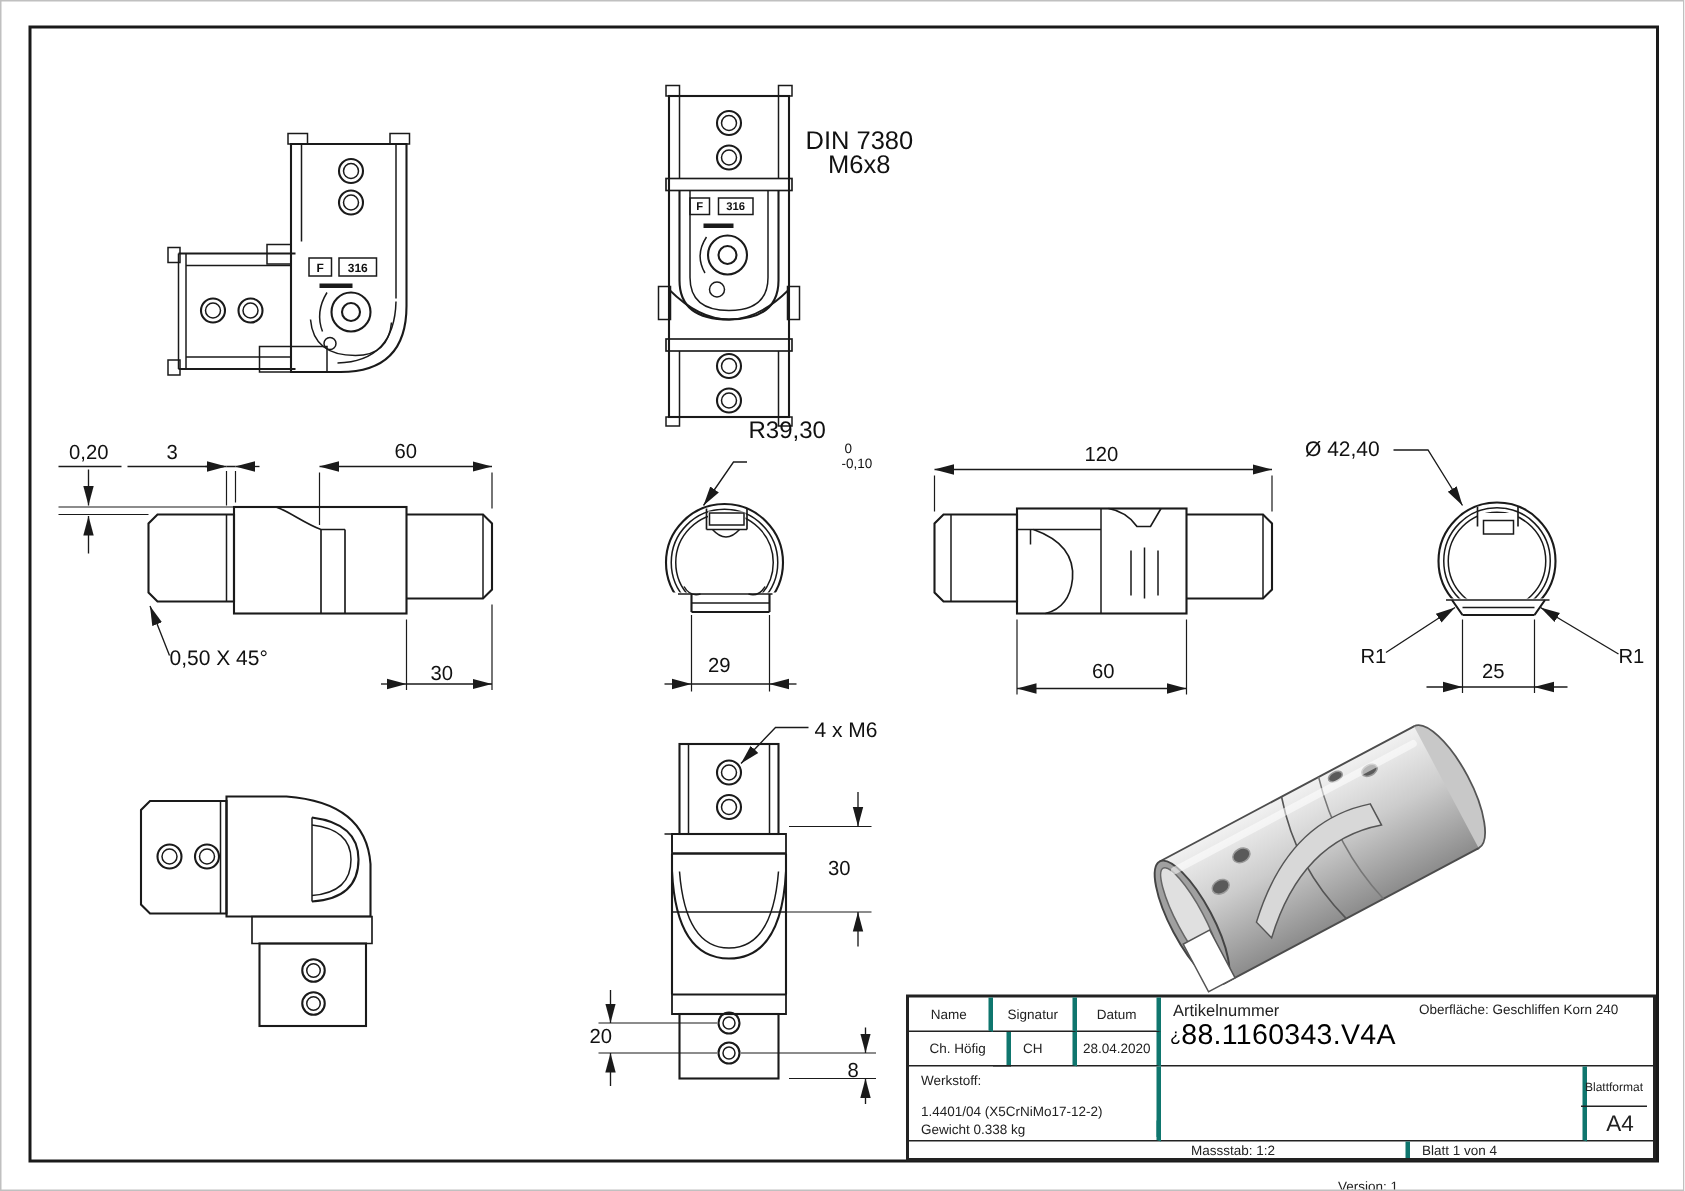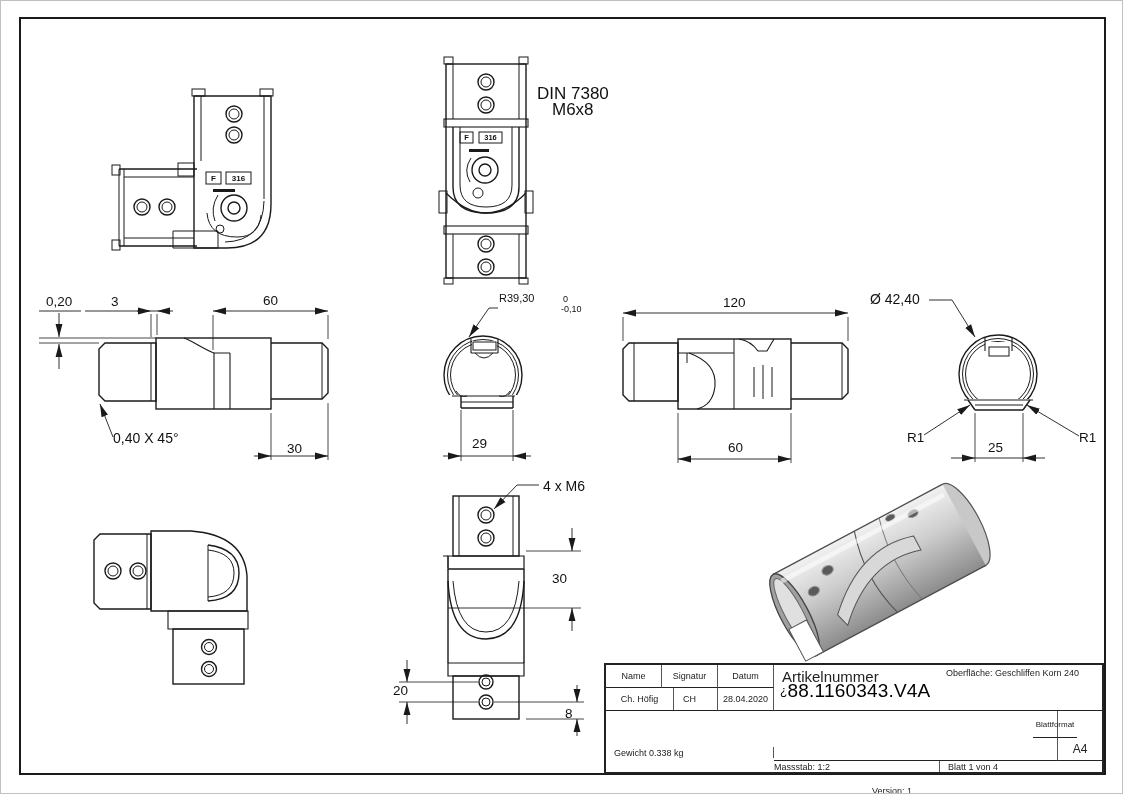--- a/index.html
+++ b/index.html
@@ -14,32 +14,32 @@
   .mark{position:absolute;display:flex;align-items:center;justify-content:center;
         font-weight:bold;color:#111;}
   .mark.big{font-size:8px;}
   .mark.small{font-size:7.5px;}
   
   .tb{position:absolute;left:603px;top:662px;width:500px;height:111px;
       border:2px solid #222;box-sizing:border-box;color:#222;}
   .tb .cell{position:absolute;box-sizing:border-box;font-size:9px;
             display:flex;align-items:center;}
   .tb .c-center{justify-content:center;}
-  .tb .bR{border-right:1px solid #0f766e;}
+  .tb .bR{border-right:3px solid #0f766e;}
   .tb .bB{border-bottom:1px solid #222;}
-  .tb .art-label{position:absolute;left:8px;top:3px;font-size:15px;}
+  .tb .art-label{position:absolute;left:8px;top:3px;font-size:11px;}
   .tb .surface{position:absolute;left:172px;top:3px;font-size:9px;}
   .tb .artnum{position:absolute;left:6px;top:15px;font-size:19px;color:#000;
               letter-spacing:0.2px;}
   .tb .artprefix{font-size:12px;vertical-align:2px;}
   .tb .wl{position:absolute;left:8px;top:4px;font-size:9px;}
   .tb .wv{position:absolute;left:8px;top:25px;font-size:9px;}
   .tb .fmt-label{font-size:8px;}
-  .tb .fmt-val{font-size:12px;}
-  .tb .mass-scale{margin-left:0;}
+  .tb .fmt-val{font-size:15px;}
+  .tb .mass-scale{margin-left:20px;}
   .tb .mass-version{margin-left:42px;margin-top:48px;}
 </style>
 </head>
 <body>
 
 <div class="stage">
 
 <svg width="1123" height="794" viewBox="0 0 1123 794">
 <defs>
   <marker id="arr" viewBox="0 0 12 8" markerWidth="13" markerHeight="9" refX="12" refY="4" orient="auto-start-reverse" markerUnits="userSpaceOnUse">
@@ -289,23 +289,23 @@
 
   <path d="M493,701 H583 M525,718 H583" stroke-width="0.8"></path>
   <path d="M576,684 V701" marker-end="url(#arr)"></path>
   <path d="M576,735 V718" marker-end="url(#arr)"></path>
 </g>
 </svg>
 
 <div class="lbl dim" style="left:45px;top:294px">0,20</div>
 <div class="lbl dim" style="left:110px;top:294px">3</div>
 <div class="lbl dim" style="left:262px;top:293px">60</div>
-<div class="lbl note" style="left:112px;top:430px;font-size:14px">0,40 X 45°</div>
+<div class="lbl note" style="left:112px;top:430px;font-size:14px">0,50 X 45°</div>
 <div class="lbl dim" style="left:286px;top:441px">30</div>
-<div class="lbl" style="left:498px;top:292px;font-size:11px">R39,30</div>
+<div class="lbl" style="left:498px;top:279px;font-size:16px">R39,30</div>
 <div class="lbl tol" style="left:562px;top:294px">0</div>
 <div class="lbl tol" style="left:560px;top:304px">-0,10</div>
 <div class="lbl dim" style="left:471px;top:436px">29</div>
 <div class="lbl dim" style="left:722px;top:295px">120</div>
 <div class="lbl dim" style="left:727px;top:440px">60</div>
 <div class="lbl" style="left:869px;top:291px;font-size:14px">Ø 42,40</div>
 <div class="lbl dim" style="left:906px;top:430px">R1</div>
 <div class="lbl dim" style="left:1078px;top:430px">R1</div>
 <div class="lbl dim" style="left:987px;top:440px">25</div>
 <div class="lbl note" style="left:536px;top:84px">DIN 7380</div>
@@ -325,22 +325,26 @@
   <div class="cell bR bB c-center" style="left:56px;top:0;width:56px;height:23px">Signatur</div>
   <div class="cell bR bB c-center" style="left:112px;top:0;width:56px;height:23px">Datum</div>
   <div class="cell bB" style="left:168px;top:0;width:328px;height:46px">
     <span class="art-label">Artikelnummer</span>
     <span class="surface">Oberfläche:  Geschliffen Korn 240</span>
     <span class="artnum"><span class="artprefix">¿</span><span>88.1160343.V4A</span></span>
   </div>
   <div class="cell bR bB c-center" style="left:0;top:23px;width:68px;height:23px">Ch. Höfig</div>
   <div class="cell bR bB c-center" style="left:56px;top:23px;width:56px;height:23px">CH</div>
   <div class="cell bR bB c-center" style="left:112px;top:23px;width:56px;height:23px">28.04.2020</div>
+  <div class="cell bR bB" style="left:0;top:46px;width:168px;height:50px">
+    <span class="wl">Werkstoff:</span>
+    <span class="wv">1.4401/04 (X5CrNiMo17-12-2)</span>
+  </div>
   <div class="cell bR bB" style="left:168px;top:46px;width:284px;height:50px"></div>
-  <div class="cell bB c-center fmt-label" style="left:427px;top:46px;width:44px;height:27px">Blattformat</div>
+  <div class="cell bB c-center fmt-label" style="left:448px;top:46px;width:44px;height:27px">Blattformat</div>
   <div class="cell bB c-center fmt-val" style="left:452px;top:73px;width:44px;height:23px">A4</div>
   <div class="cell bR" style="left:0;top:82px;width:168px;height:11px;padding-left:8px">Gewicht 0.338 kg</div>
   <div class="cell bR" style="left:168px;top:96px;width:166px;height:11px">
     <span class="mass-scale">Massstab: 1:2</span>
     <span class="mass-version">Version: 1</span>
   </div>
   <div class="cell" style="left:334px;top:96px;width:162px;height:11px;padding-left:8px">Blatt 1 von 4</div>
 </div>
 
 </div>

